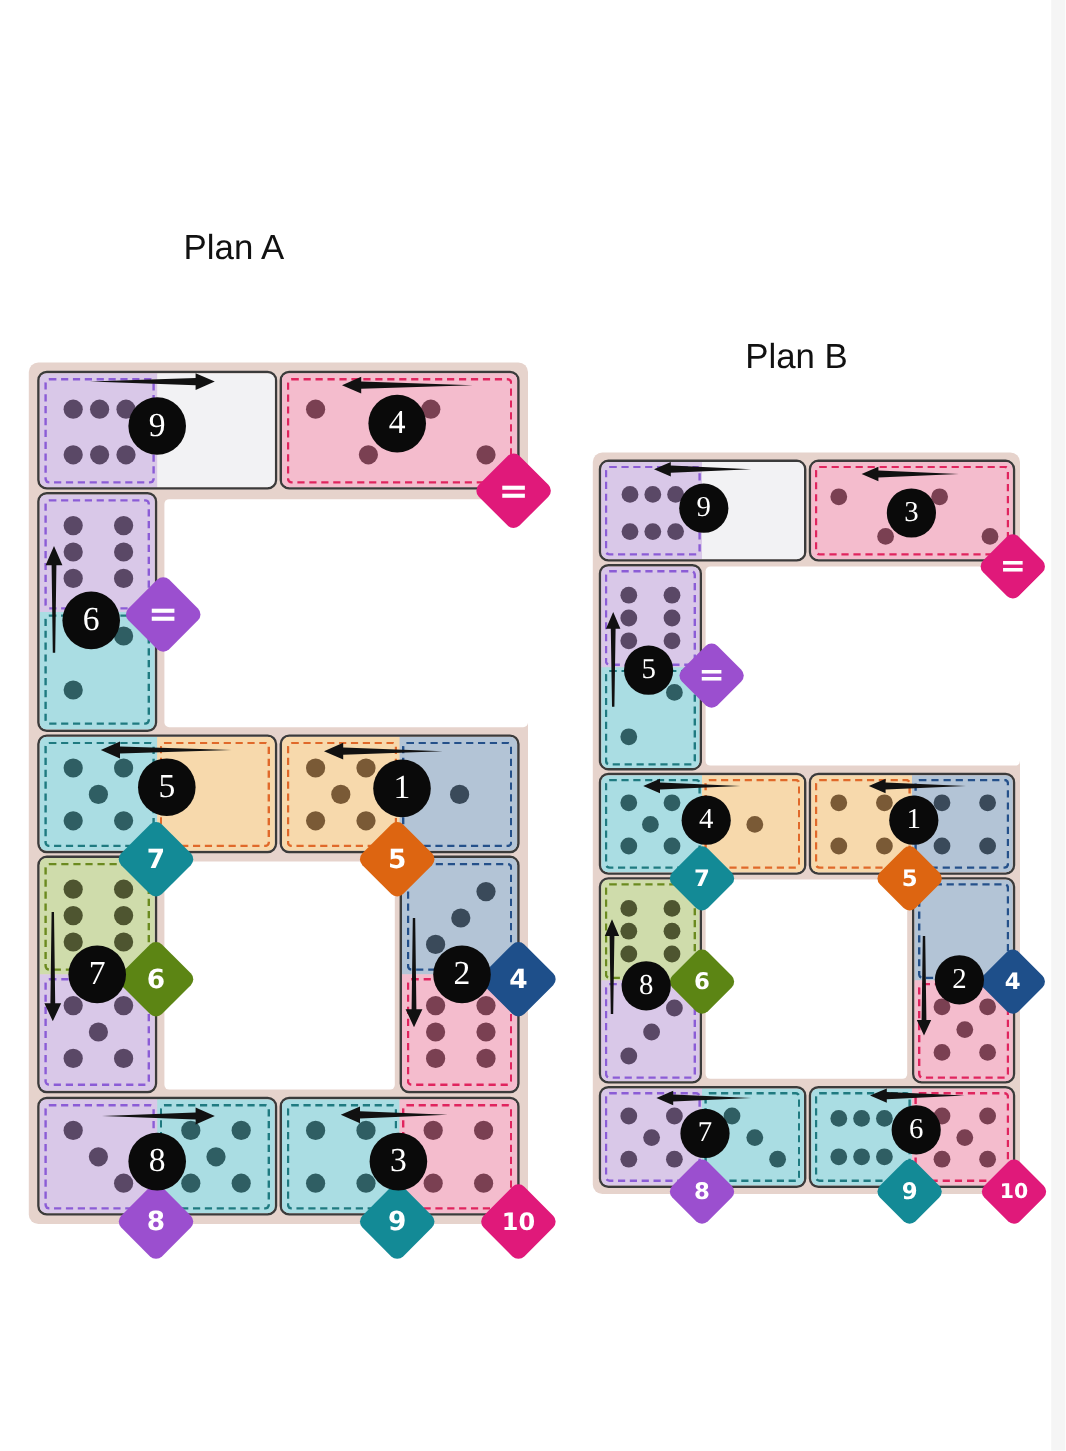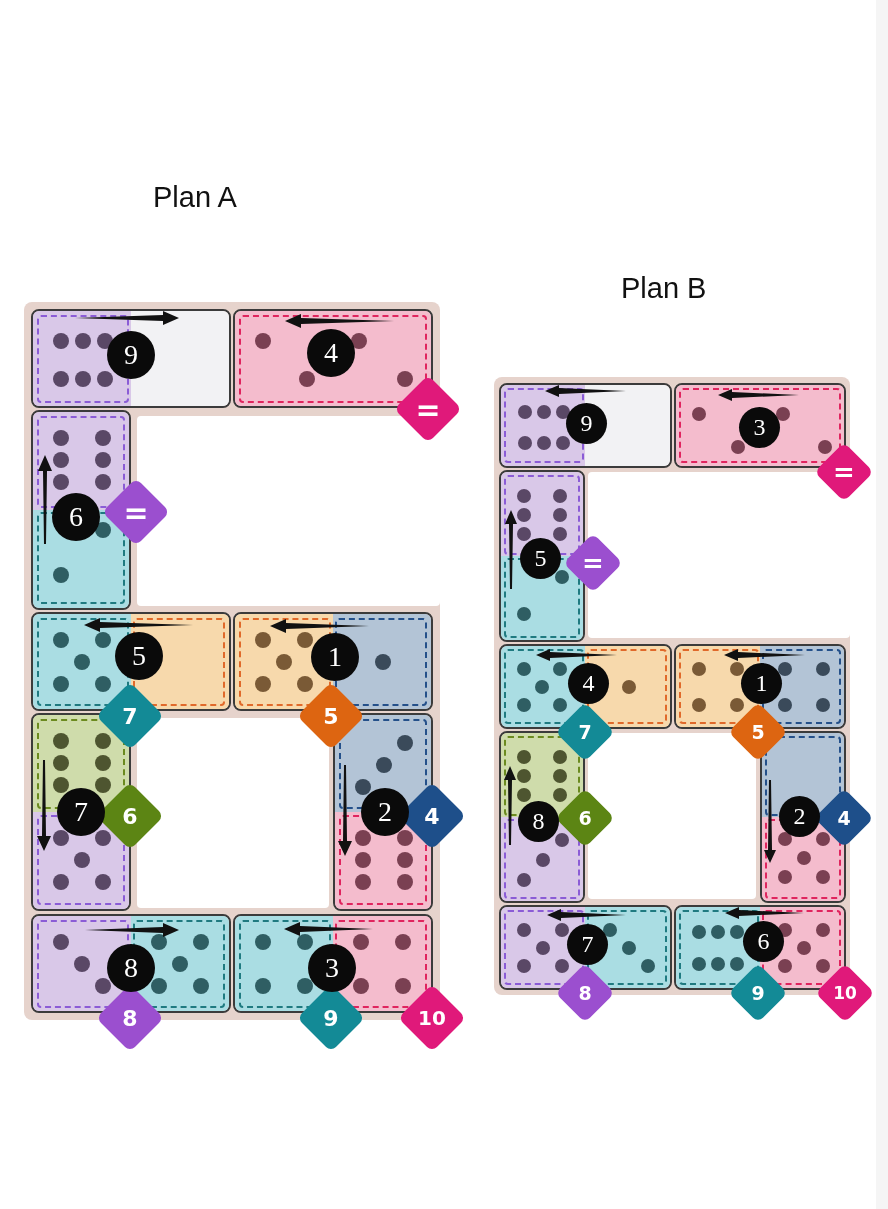--- a/index.html
+++ b/index.html
@@ -1,18 +1,18 @@
 <!DOCTYPE html>
 <html><head>
 <meta charset="utf-8">
 <style>
   html,body{margin:0;padding:0;}
   body{width:888px;height:1209px;position:relative;background:#ffffff;overflow:hidden;font-family:"DejaVu Sans",sans-serif;}
   .strip{position:absolute;right:0;top:0;width:12px;height:1209px;background:#f5f5f5;}
-  .title{position:absolute;font-family:"Liberation Sans",sans-serif;font-size:29px;color:#111;}
+  .title{position:absolute;font-family:"Liberation Sans",sans-serif;font-size:29px;color:#111;margin-top:10px;}
   .board{position:absolute;background:#e6d3cc;border-radius:8px;}
   .hole{position:absolute;background:#fff;border-radius:4px;}
   .cell{position:absolute;box-sizing:border-box;border:2px solid #3b3b3b;border-radius:8px;overflow:hidden;}
   .half{position:absolute;box-sizing:border-box;}
   .dash{position:absolute;box-sizing:border-box;border:2px dashed;border-radius:4px;}
   .dot{position:absolute;border-radius:50%;}
   .step{position:absolute;border-radius:50%;background:#0a0a0a;color:#fff;font-family:"Liberation Serif",serif;display:flex;align-items:center;justify-content:center;z-index:5;}
   .diamond{position:absolute;transform:rotate(45deg);border-radius:7px;z-index:4;}
   .diamond-label{position:absolute;color:#fff;font-family:"DejaVu Sans",sans-serif;font-weight:bold;display:flex;align-items:center;justify-content:center;z-index:6;}
   .arrow{position:absolute;z-index:6;overflow:visible;}

